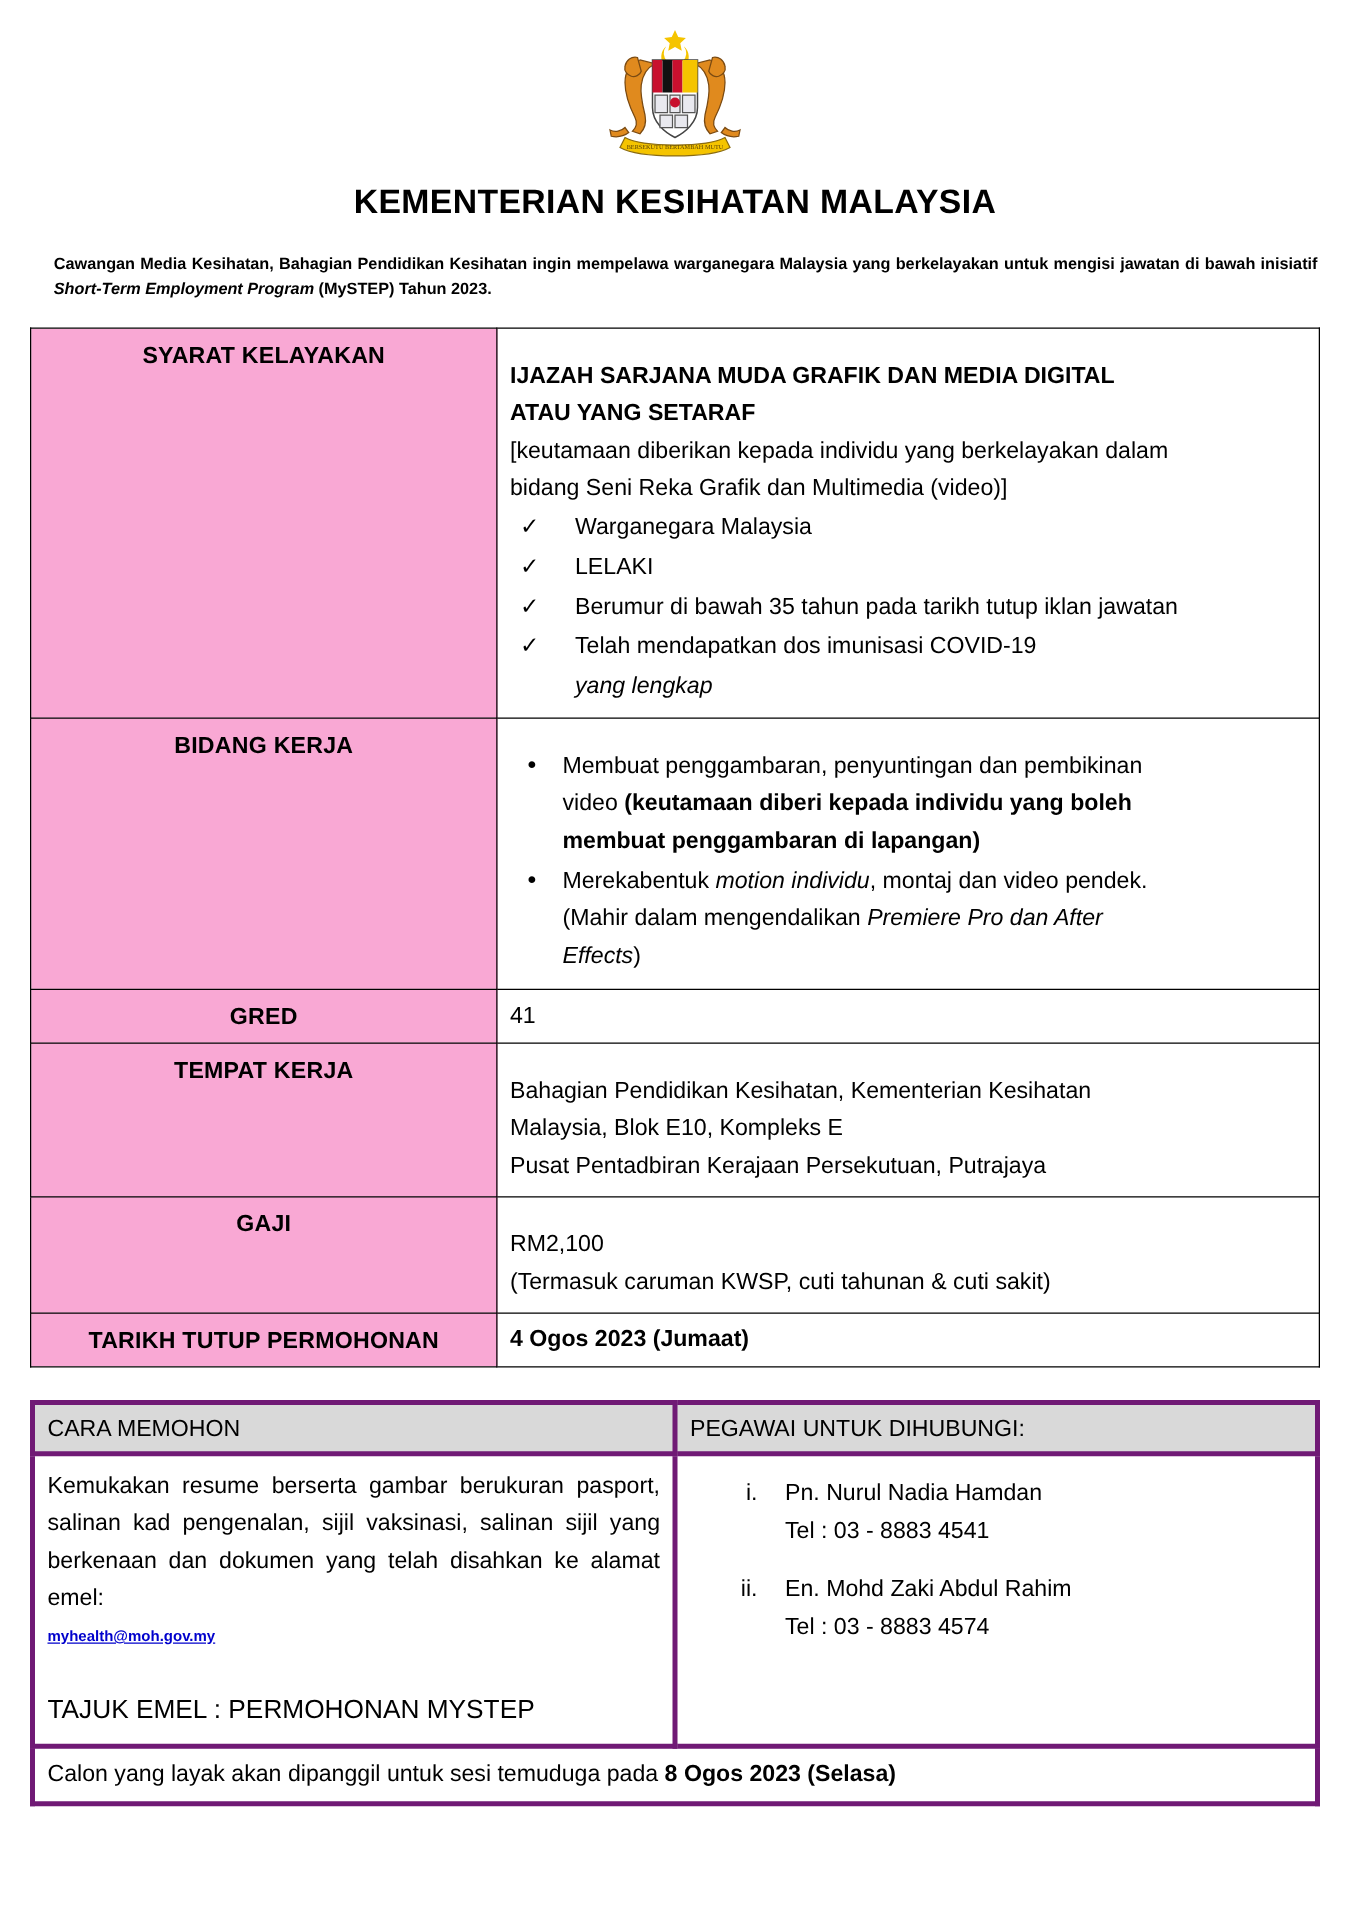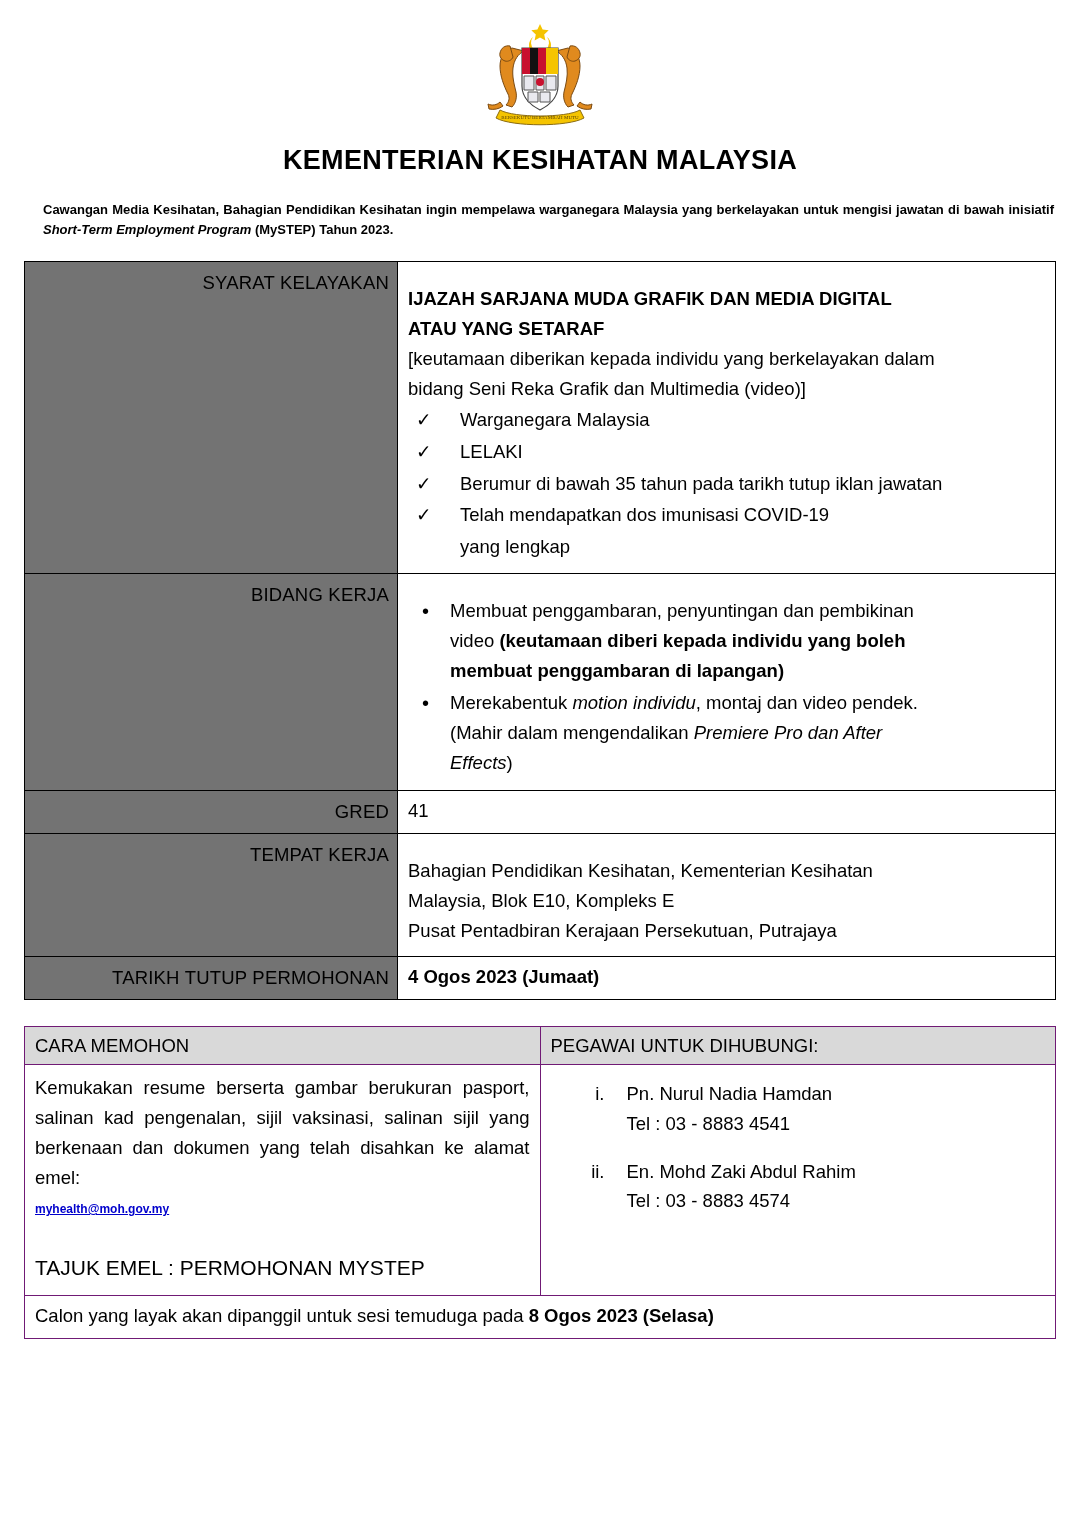--- a/index.html
+++ b/index.html
@@ -58,24 +58,24 @@
     margin: 0 auto;
   }
   table.main td {
     border: 1px solid #000;
     vertical-align: top;
     font-size: 18.5px;
     line-height: 1.62;
   }
   td.label {
     width: 356px;
-    background: #737373;
-    text-align: right;
+    background: #f9a8d4;
+    text-align: center;
     vertical-align: middle;
-    font-weight: normal;
+    font-weight: bold;
     padding: 6px 8px;
     font-size: 18.5px;
     letter-spacing: 0.2px;
   }
   td.value {
     padding: 22px 10px 10px 10px;
   }
   td.value.tight { padding: 5px 10px 5px 10px; }
 
   .hdr-bold {
@@ -94,20 +94,21 @@
     line-height: 1.72;
   }
   ul.ticks li .tick {
     position: absolute;
     left: 8px;
     top: 0;
   }
   ul.ticks li .cont {
     display: block;
     padding-left: 0;
+    font-style: italic;
   }
   ul.dots li {
     position: relative;
     padding-left: 42px;
     line-height: 1.62;
     margin-bottom: 2px;
   }
   ul.dots li .bullet {
     position: absolute;
     left: 14px;
@@ -118,21 +119,21 @@
   .nowrap-line { white-space: nowrap; }
 
   
   table.bottom {
     width: 1032px;
     border-collapse: collapse;
     table-layout: fixed;
     margin: 26px auto 0 auto;
   }
   table.bottom td {
-    border: 1px solid #701a75;
+    border: 4px solid #701a75;
     vertical-align: top;
     font-size: 18.5px;
     line-height: 1.5;
   }
   td.bhead {
     background: #d9d9d9;
     font-weight: normal;
     padding: 5px 10px;
     font-size: 19px;
   }
@@ -283,20 +284,27 @@
 
       <tr>
         <td class="label">TEMPAT KERJA</td>
         <td class="value">
           <span style="display:block">Bahagian Pendidikan Kesihatan, Kementerian Kesihatan</span>
           <span style="display:block">Malaysia, Blok E10, Kompleks E</span>
           <span style="display:block">Pusat Pentadbiran Kerajaan Persekutuan, Putrajaya</span>
         </td>
       </tr>
 
+      <tr>
+        <td class="label">GAJI</td>
+        <td class="value">
+          <span style="display:block">RM2,100</span>
+          <span style="display:block">(Termasuk caruman KWSP, cuti tahunan &amp; cuti sakit)</span>
+        </td>
+      </tr>
 
       <tr>
         <td class="label">TARIKH TUTUP PERMOHONAN</td>
         <td class="value tight" style="font-weight:bold">4 Ogos 2023 (Jumaat)</td>
       </tr>
     </tbody>
   </table>
 
   <table class="bottom">
     <tbody>

